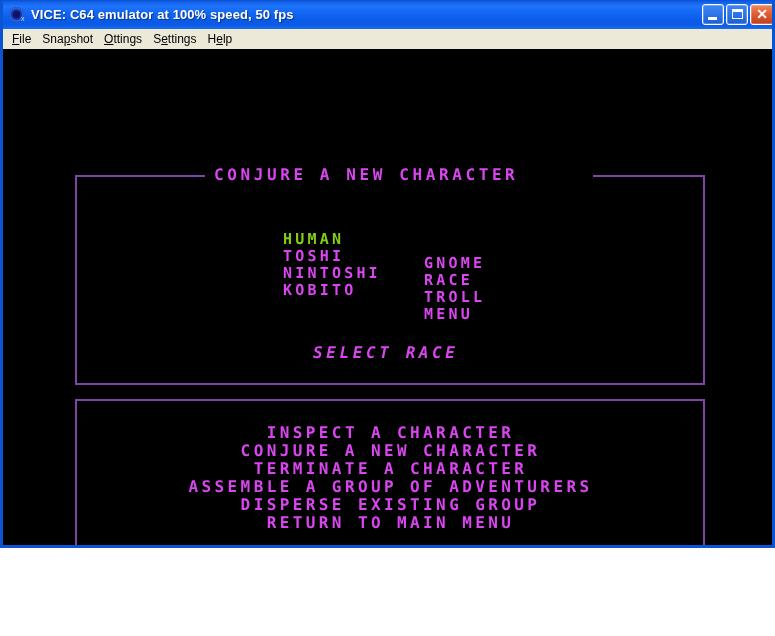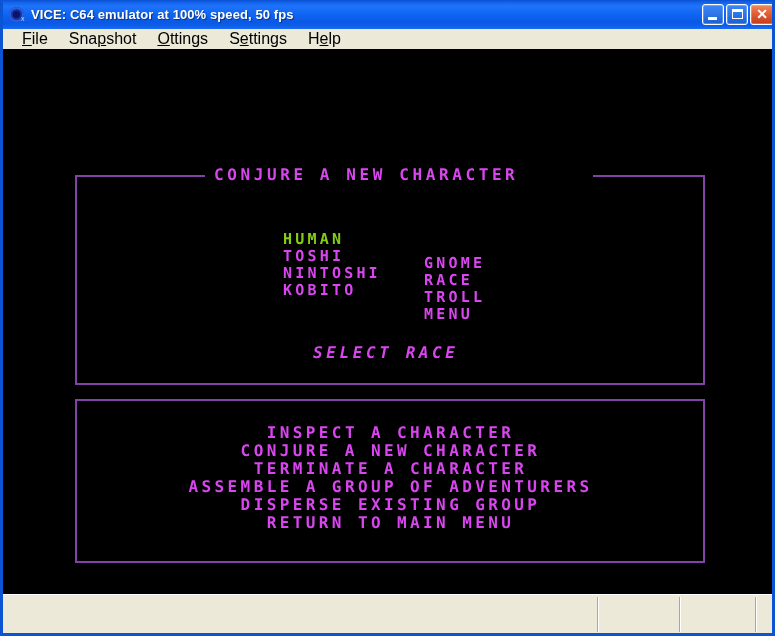--- a/index.html
+++ b/index.html
@@ -11,21 +11,21 @@
     width: 775px;
     height: 636px;
     overflow: hidden;
     font-family: "Liberation Sans", sans-serif;
   }
 
   
   .window {
     position: absolute;
     left: 0; top: 0;
-    width: 775px; height: 636px;
+    width: 775px; height: 548px;
     background: #ece9d8;
     box-sizing: border-box;
     border-left: 3px solid #0b55d4;
     border-right: 3px solid #0b55d4;
     border-bottom: 3px solid #0b55d4;
     border-top: 0;
     overflow: hidden;
   }
 
   
@@ -129,26 +129,25 @@
     position: absolute;
     left: 0; top: 29px;
     width: 775px; height: 20px;
     background: #ece9d8;
     display: flex;
     align-items: center;
     padding-left: 7px;
     box-sizing: border-box;
   }
   .menu-item {
-    font-size: 16px;
+    font-size: 12px;
     color: #000000;
     padding: 1px 9px 1px 2px;
     white-space: nowrap;
     cursor: default;
-    margin-left: 10px;
   }
   .menu-item u { text-decoration: underline; }
 
   
   .screen {
     position: absolute;
     left: 0; top: 49px;
     width: 775px; height: 545px;
     background: #000000;
     overflow: hidden;

